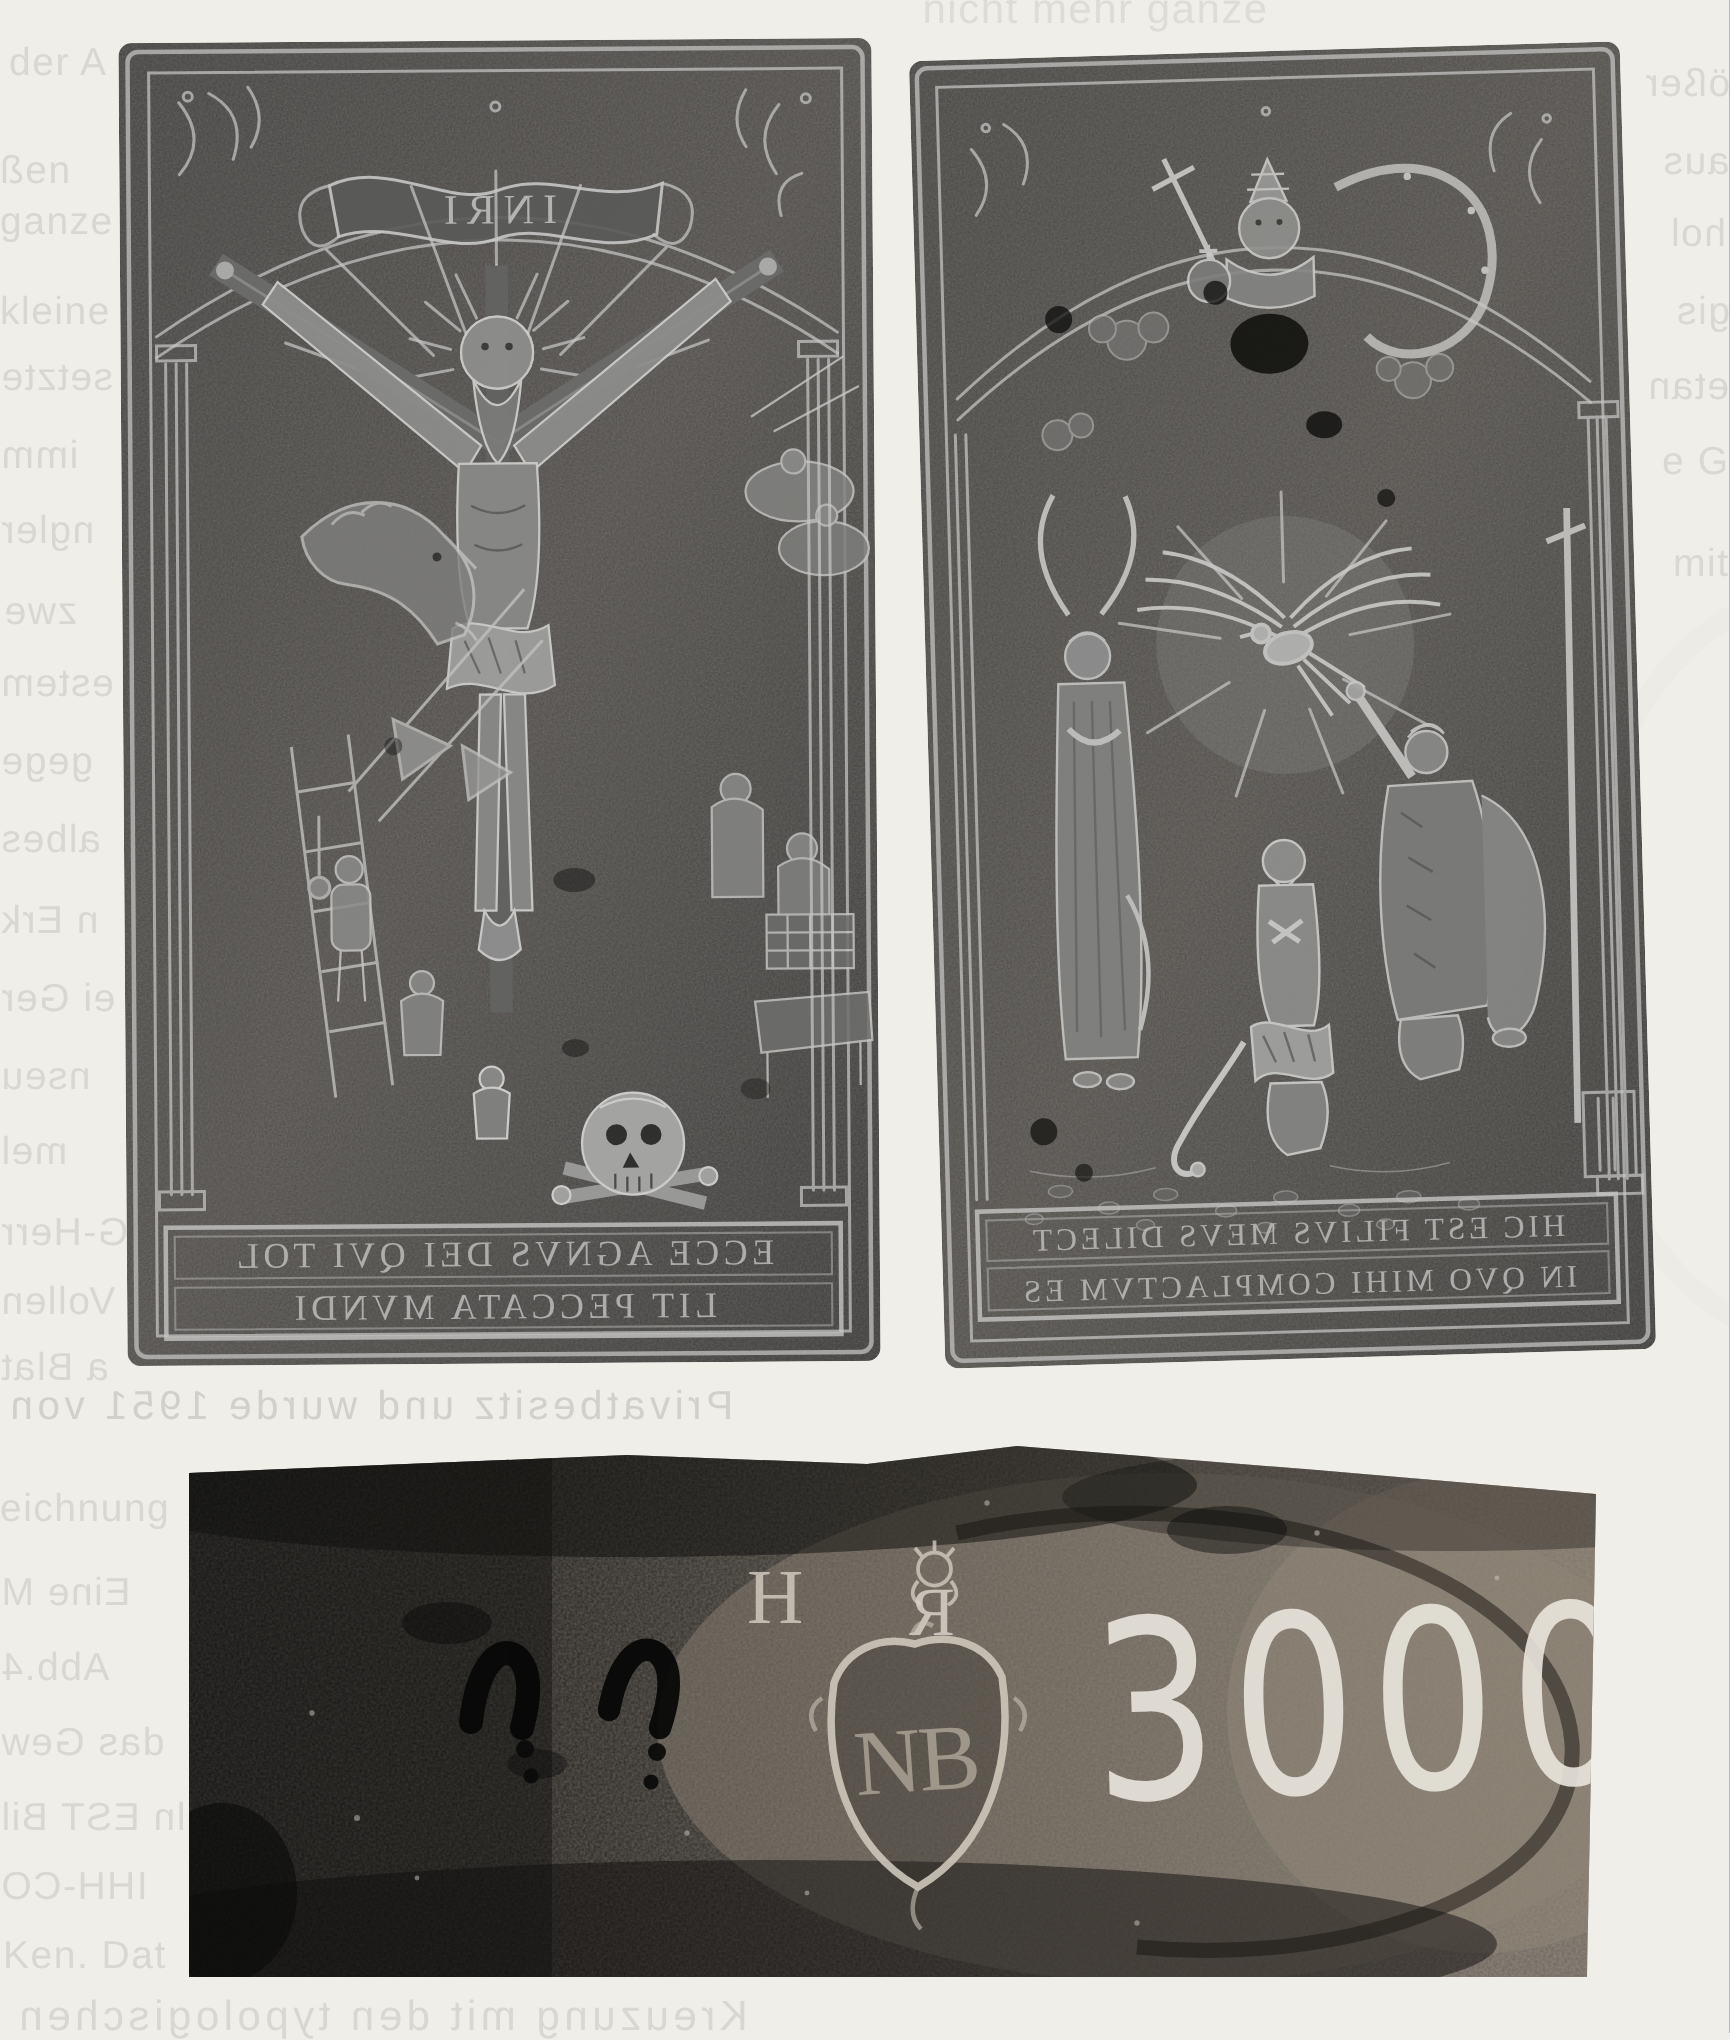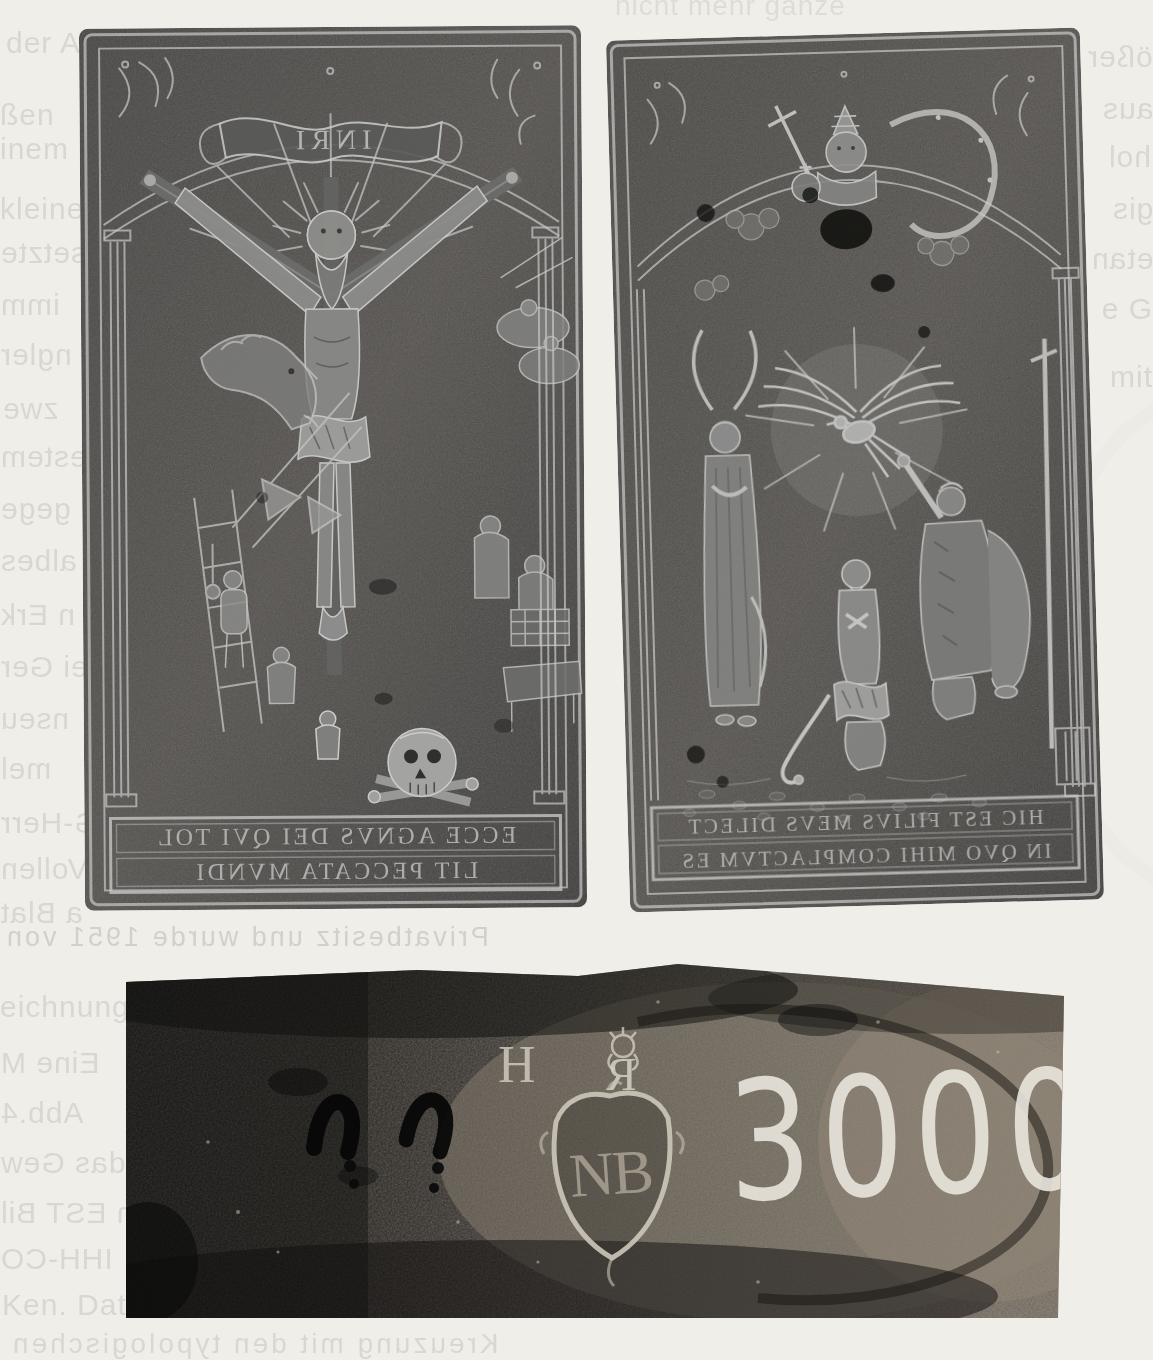--- a/index.html
+++ b/index.html
@@ -1,19 +1,19 @@
 <!DOCTYPE html>
 <html><head>
 <meta charset="utf-8">
 <style>
   html,body{margin:0;padding:0;background:#888;}
   .page{position:relative;width:1153px;height:1360px;background:#f0eee9;overflow:hidden;
         font-family:"Liberation Sans",sans-serif;}
   
-  .ghost{position:absolute;color:#d7d5cf;font-size:30px;letter-spacing:1px;opacity:.9;white-space:nowrap;}
+  .ghost{position:absolute;color:#d7d5cf;font-size:26px;letter-spacing:1px;opacity:.9;white-space:nowrap;}
   .mir{transform:scaleX(-1);}
   .gl1{top:26px;left:6px}.gl2{top:98px;left:0}.gl3{top:132px;left:0}.gl4{top:192px;left:0}
   .gl5{top:236px;left:0}.gl6{top:288px;left:0}.gl7{top:338px;left:0}.gl8{top:392px;left:2px}
   .gl9{top:440px;left:0}.gl10{top:492px;left:0}.gl11{top:544px;left:0}.gl12{top:598px;left:0}
   .gl13{top:650px;left:0}.gl14{top:702px;left:0}.gl15{top:752px;left:0}.gl16{top:806px;left:0}
   .gl17{top:852px;left:0}.gl18{top:896px;left:0}
   .gl19{top:922px;left:4px;font-size:27px;color:#cfcdc7;letter-spacing:3px}
   .gl20{top:990px;left:0}.gl21{top:1046px;left:0}.gl22{top:1096px;left:0}.gl23{top:1146px;left:0}
   .gl24{top:1196px;left:0}.gl25{top:1242px;left:0}.gl26{top:1288px;left:2px}
   .gl27{top:1328px;left:10px;font-size:28px;letter-spacing:3px}
@@ -30,21 +30,21 @@
   svg{display:block;}
   .eng{stroke:#c6c6c6;fill:none;stroke-width:2;stroke-linecap:round;opacity:.72;}
 </style>
 </head>
 <body>
 
 <div class="page">
 
   <span class="ghost gl1">der A</span>
   <span class="ghost gl2">ßen</span>
-  <span class="ghost gl3">inem</span>
+  <span class="ghost gl3">ganze</span>
   <span class="ghost gl4">kleine</span>
   <span class="ghost gl5 mir">setzte</span>
   <span class="ghost gl6 mir">imm</span>
   <span class="ghost gl7 mir">ngler</span>
   <span class="ghost gl8 mir">zwe</span>
   <span class="ghost gl9 mir">estem</span>
   <span class="ghost gl10 mir">gege</span>
   <span class="ghost gl11 mir">albes</span>
   <span class="ghost gl12 mir">n Erk</span>
   <span class="ghost gl13 mir">ei Ger</span>

